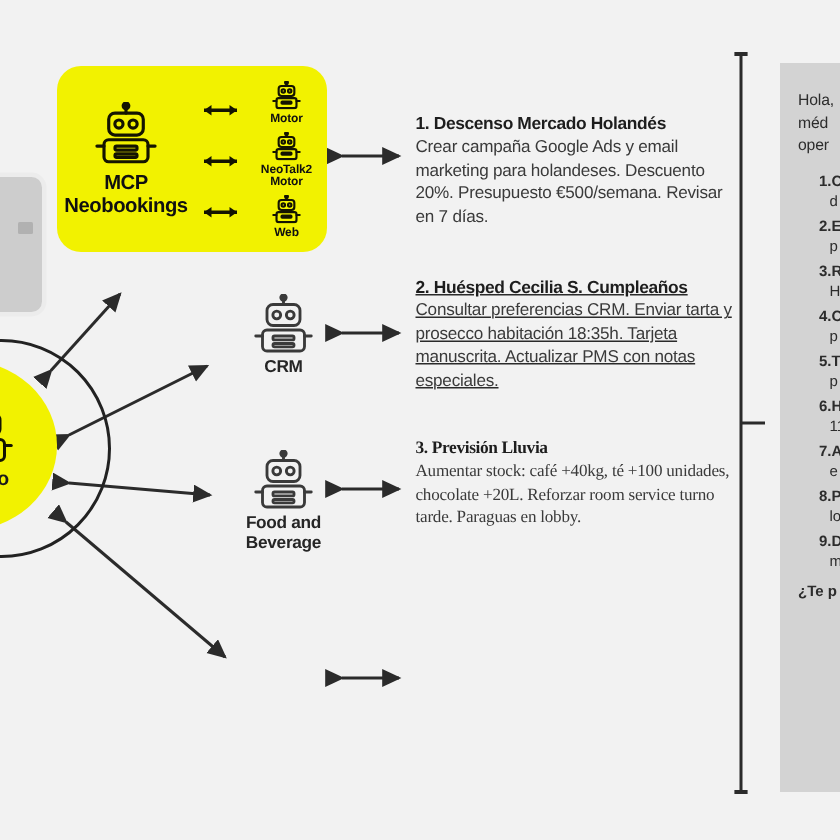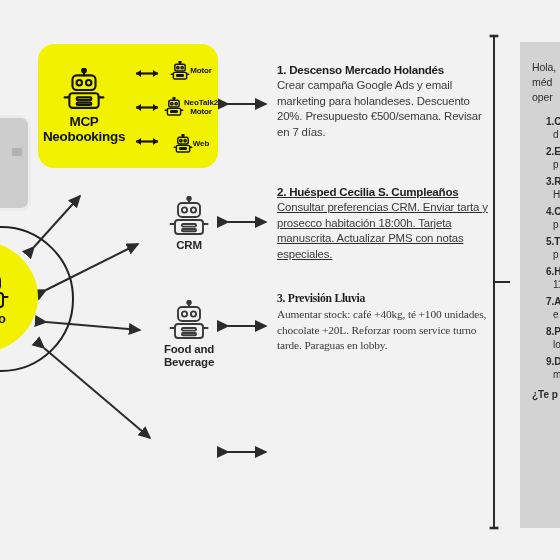--- a/index.html
+++ b/index.html
@@ -133,21 +133,21 @@
     height: 100%;
     display: flex;
     flex-direction: column;
     justify-content: space-around;
     align-items: center;
     padding: 8px 0 6px;
     box-sizing: border-box;
   }
   .mini-node {
     display: flex;
-    flex-direction: row;
+    flex-direction: column;
     align-items: center;
     line-height: 1;
   }
   .mini-label {
     margin-top: 2px;
     font-size: 8px;
     font-weight: 700;
     text-align: center;
     color: #101010;
     line-height: 1.12;
@@ -190,21 +190,21 @@
     margin: 0 0 1px 0;
   }
   .task-body {
     font-size: 11.4px;
     font-weight: 400;
     color: #3a3a3a;
     line-height: 1.35;
     letter-spacing: -.15px;
     margin: 0;
   }
-  #task-1 { top: 63px; }
+  #task-1 { top: 76px; }
   #task-2 { top: 185px; text-decoration: underline; }
   #task-3 { top: 292px; font-family: Liberation Serif, serif; }
   #task-4 { top: 424px; }
 
   
   .bracket {
     position: absolute;
     left: 489px;
     top: 32px;
     width: 22px;
@@ -469,21 +469,21 @@
   </div>
 
 
   <div class="task" id="task-1">
     <p class="task-title">1. Descenso Mercado Holandés</p>
     <p class="task-body">Crear campaña Google Ads y email marketing para holandeses. Descuento 20%. Presupuesto €500/semana. Revisar en 7 días.</p>
   </div>
 
   <div class="task" id="task-2">
     <p class="task-title">2. Huésped Cecilia S. Cumpleaños</p>
-    <p class="task-body">Consultar preferencias CRM. Enviar tarta y prosecco habitación 18:00h. Tarjeta manuscrita. Actualizar PMS con notas especiales.</p>
+    <p class="task-body">Consultar preferencias CRM. Enviar tarta y prosecco habitación 18:35h. Tarjeta manuscrita. Actualizar PMS con notas especiales.</p>
   </div>
 
   <div class="task" id="task-3">
     <p class="task-title">3. Previsión Lluvia</p>
     <p class="task-body">Aumentar stock: café +40kg, té +100 unidades, chocolate +20L. Reforzar room service turno tarde. Paraguas en lobby.</p>
   </div>
 
 
   <svg class="bracket" viewBox="0 0 22 500">
     <line x1="5" y1="4" x2="5" y2="496" stroke="#2b2b2b" stroke-width="2"></line>

